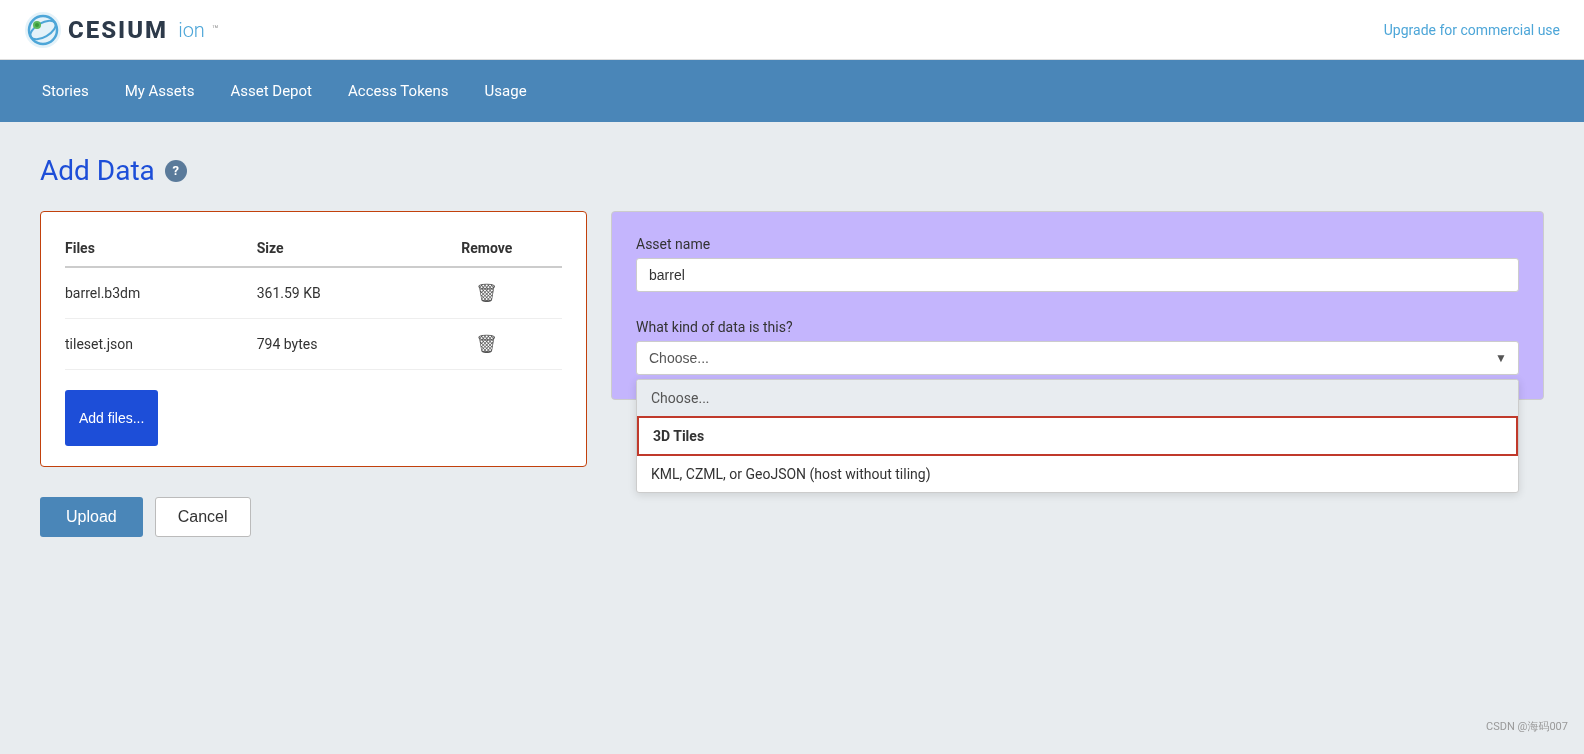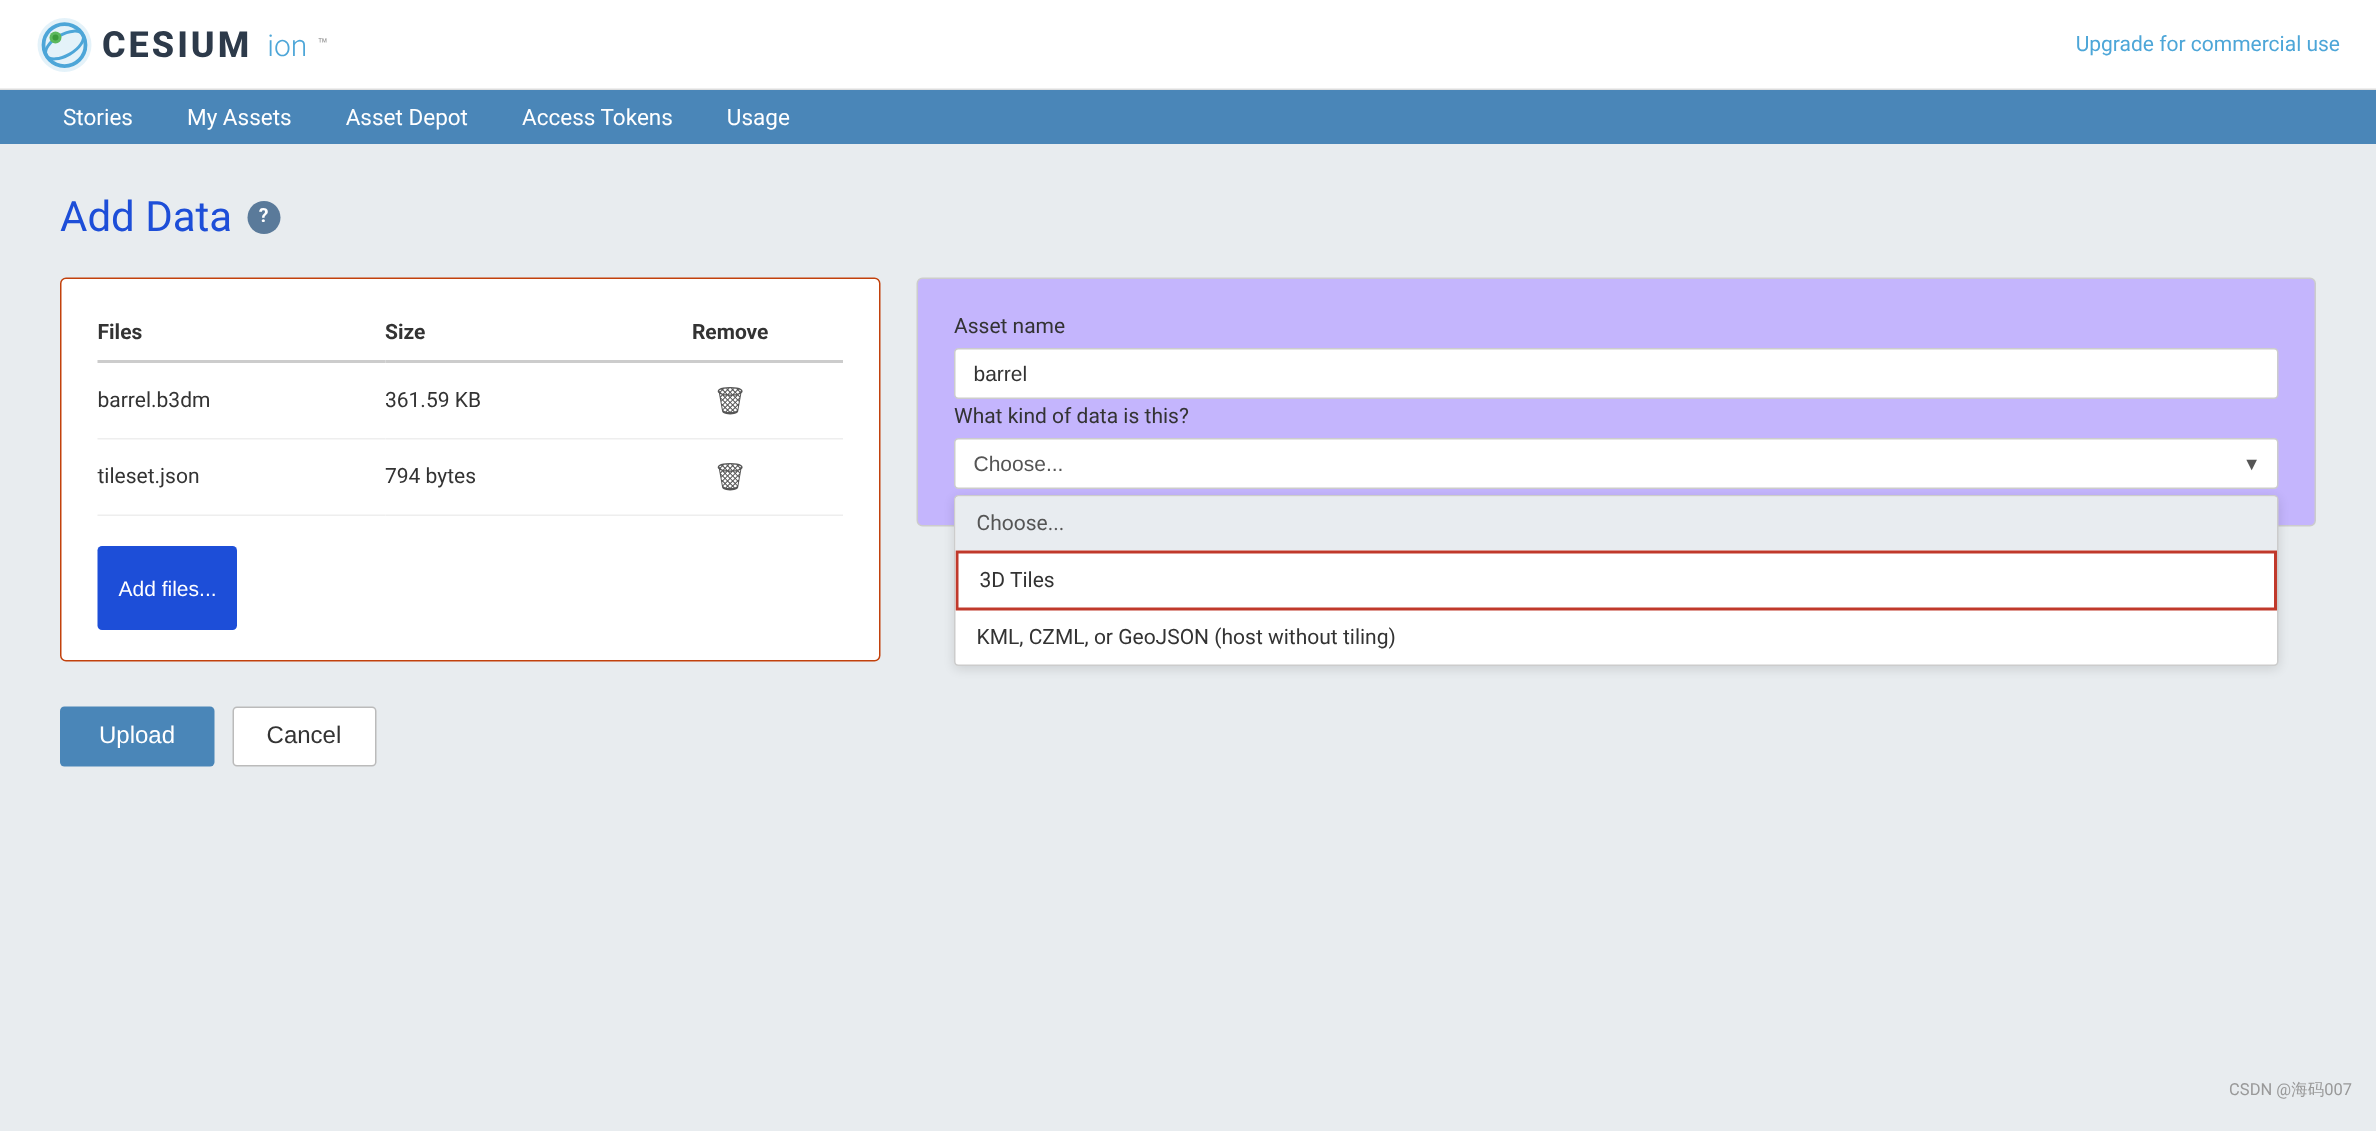--- a/index.html
+++ b/index.html
@@ -36,21 +36,21 @@
       cursor: pointer;
       text-decoration: none;
     }
 
     
     .nav-bar {
       background: #4a86b8;
       padding: 0 24px;
       display: flex;
       align-items: stretch;
-      height: 36px;
+      height: 62px;
     }
     .nav-item {
       color: #fff;
       padding: 0 18px;
       display: flex;
       align-items: center;
       cursor: pointer;
       font-size: 15px;
       white-space: nowrap;
       text-decoration: none;
@@ -192,21 +192,21 @@
       margin-bottom: 6px;
       font-weight: 400;
     }
     .text-input {
       width: 100%;
       padding: 8px 12px;
       border: 1px solid #ccc;
       border-radius: 3px;
       font-size: 14px;
       color: #333;
-      margin-bottom: 4px;
+      margin-bottom: 27px;
     }
 
     .select-wrapper {
       position: relative;
       margin-bottom: 0;
     }
     .data-select {
       width: 100%;
       padding: 8px 36px 8px 12px;
       border: 1px solid #ccc;
@@ -243,21 +243,21 @@
     .dropdown-item {
       padding: 10px 14px;
       font-size: 14px;
       cursor: pointer;
       color: #333;
     }
     .dropdown-item.selected { background: #e8ecf0; color: #555; }
     .dropdown-item.highlighted {
       border: 2px solid #c0392b;
       background: #fff;
-      font-weight: 400;
+      font-weight: 700;
     }
 
     .watermark {
       position: fixed;
       bottom: 20px;
       right: 16px;
       font-size: 11px;
       color: #999;
     }
   </style>

